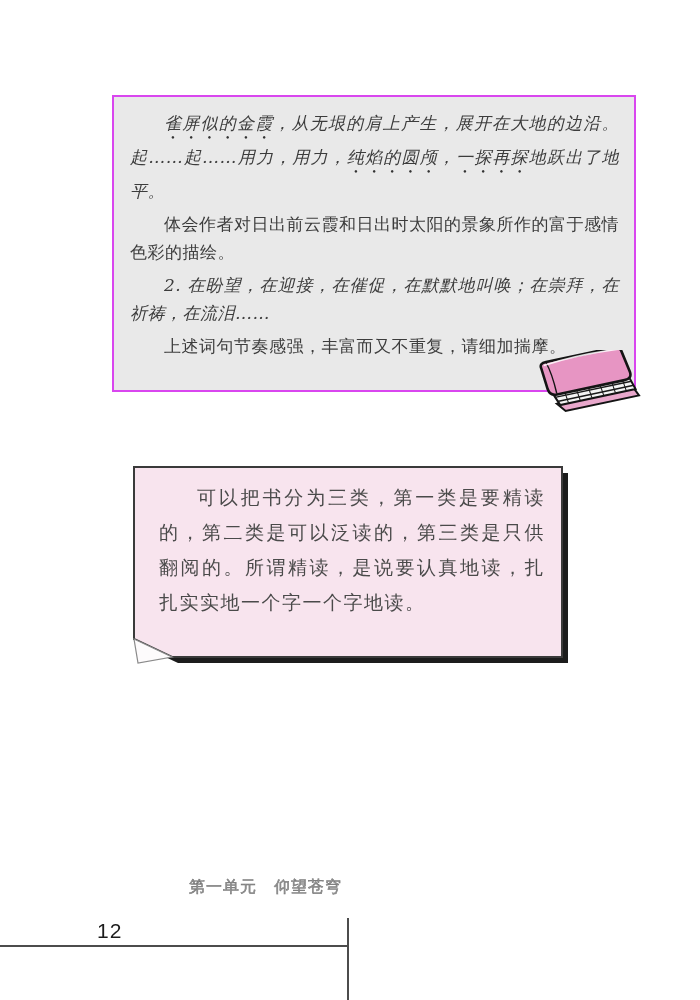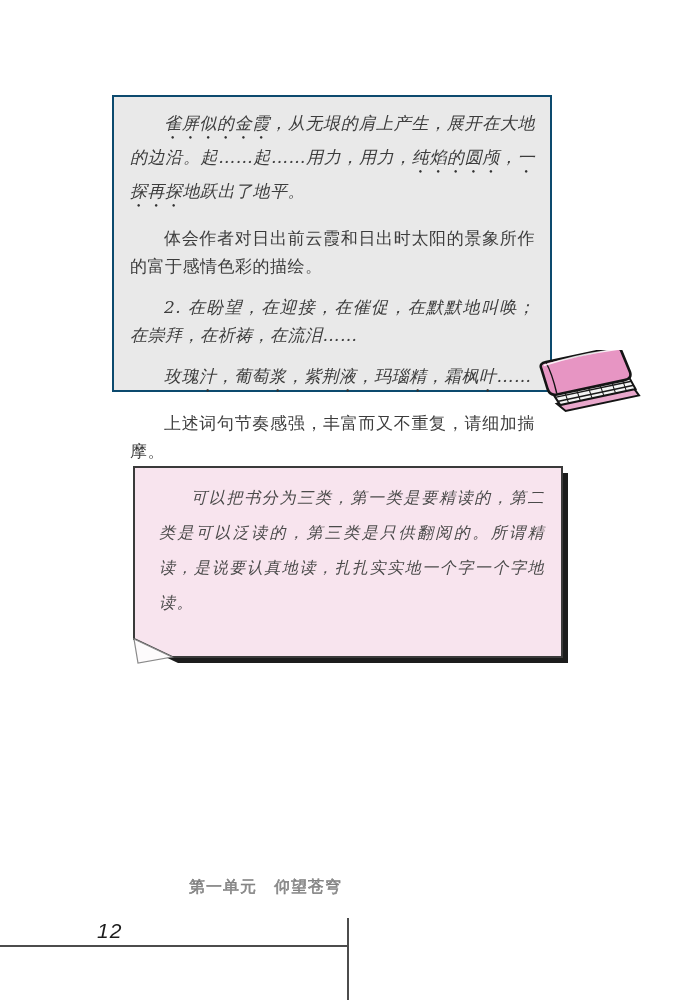--- a/index.html
+++ b/index.html
@@ -1,76 +1,75 @@
 <!DOCTYPE html>
 <html><head>
 <meta charset="utf-8">
 <style>
   * { margin: 0; padding: 0; box-sizing: border-box; }
   html, body { width: 700px; height: 1000px; background: #ffffff; overflow: hidden; }
   body { position: relative; font-family: "DejaVu Serif", serif; }
 
   
   .exercise-box {
-    position: absolute; left: 112px; top: 95px; width: 440px; height: 297px;
-    background: #e9e9e9; border: 2px solid #0c4a6e;
+    position: absolute; left: 112px; top: 95px; width: 524px; height: 297px;
+    background: #e9e9e9; border: 2px solid #d946ef;
     padding: 12px 15px 0 16px;
   }
   .exercise-box p {
     font-size: 17px; line-height: 28px; text-indent: 2em;
     text-align: justify; letter-spacing: 0.5px; color: #3c3c3c;
   }
-  .exercise-box p + p { margin-top: 13px; }
+  .exercise-box p + p { margin-top: 5px; }
   .kai { font-style: italic; color: #454545; }
   .song { font-style: normal; color: #262626; }
   .em {
     -webkit-text-emphasis: filled dot #333; text-emphasis: filled dot #333;
     -webkit-text-emphasis-position: under right; text-emphasis-position: under right;
   }
 
   
   .book-icon { position: absolute; left: 536px; top: 350px; width: 112px; height: 68px; }
 
   
   .quote-wrap { position: absolute; left: 133px; top: 466px; width: 440px; height: 202px; }
   .quote-frame { position: absolute; left: 0; top: 0; width: 100%; height: 100%; }
   .quote-content {
     position: absolute; left: 0; top: 0; width: 432px;
     padding: 14px 20px 0 26px;
   }
   .quote-text {
-    font-size: 16px; line-height: 35px; text-indent: 2em;
-    font-style: italic; color: #4a4a4a; letter-spacing: 1.5px; text-align: justify;
+    font-size: 19px; line-height: 35px; text-indent: 2em;
+    color: #4a4a4a; letter-spacing: 1.5px; text-align: justify;
   }
   .quote-attr {
     font-size: 19px; line-height: 34px; font-style: italic; color: #4a4a4a;
     text-align: right; padding-right: 6px; letter-spacing: 1px;
   }
 
   
   .footer-hrule { position: absolute; left: 0; top: 945px; width: 349px; height: 2px; background: #4c4c4c; }
   .footer-vrule { position: absolute; left: 347px; top: 918px; width: 2px; height: 82px; background: #4c4c4c; }
   .page-number {
     position: absolute; left: 97px; top: 919px;
-    font-family: "Liberation Sans", sans-serif; font-size: 21px; color: #1c1c1c; letter-spacing: 1px; font-style: italic;
+    font-family: "Liberation Sans", sans-serif; font-size: 21px; color: #1c1c1c; letter-spacing: 1px;
   }
   .unit-title {
     position: absolute; left: 0; top: 877px; width: 342px; text-align: right;
     font-family: "Liberation Sans", sans-serif; font-size: 16px; color: #9b9b9b;
     -webkit-text-stroke: 0.5px #707070; letter-spacing: 1px;
   }
 </style>
 </head>
 <body>
 
 <div class="exercise-box">
   <p class="kai"><span class="em">雀屏似的金霞</span><span>，从无垠的肩上产生，展开在大地的边沿。起……起……用力，用力，</span><span class="em">纯焰的圆颅</span><span>，</span><span class="em">一探再探</span><span>地跃出了地平。</span></p>
   <p class="song">体会作者对日出前云霞和日出时太阳的景象所作的富于感情色彩的描绘。</p>
   <p class="kai">2. 在盼望，在迎接，在催促，在默默地叫唤；在崇拜，在祈祷，在流泪……</p>
-  <p class="kai"><span>玫瑰</span><span class="em">汁</span><span>，葡萄</span><span class="em">浆</span><span>，紫荆</span><span class="em">液</span><span>，玛瑙</span><span class="em">精</span><span>，霜枫</span><span class="em">叶</span><span>……</span></p>
   <p class="song">上述词句节奏感强，丰富而又不重复，请细加揣摩。</p>
 </div>
 
 <svg class="book-icon" viewBox="0 0 112 68" aria-hidden="true">
   <g transform="rotate(-12 56 36)">
 
     <path d="M18 46 L96 46 L100 55 L25 55 Z" fill="#e9a8cc" stroke="#141414" stroke-width="2"></path>
 
     <path d="M16 35 L94 35 L98 48 L21 48 Z" fill="#f4f4f4" stroke="#141414" stroke-width="2"></path>
     <path d="M17.5 39.5 L95.5 39.5" stroke="#1a1a1a" stroke-width="1.4"></path>

